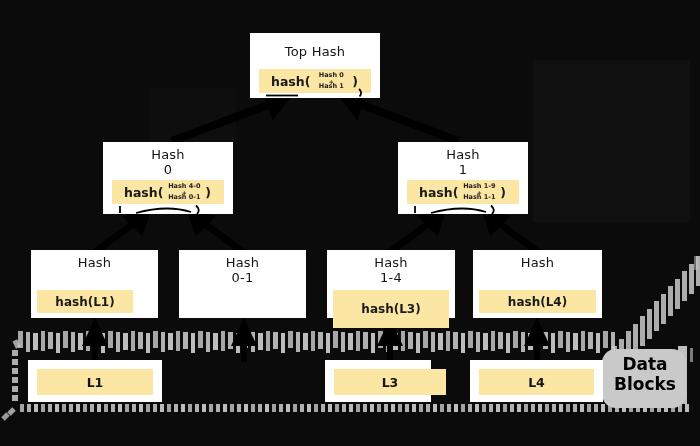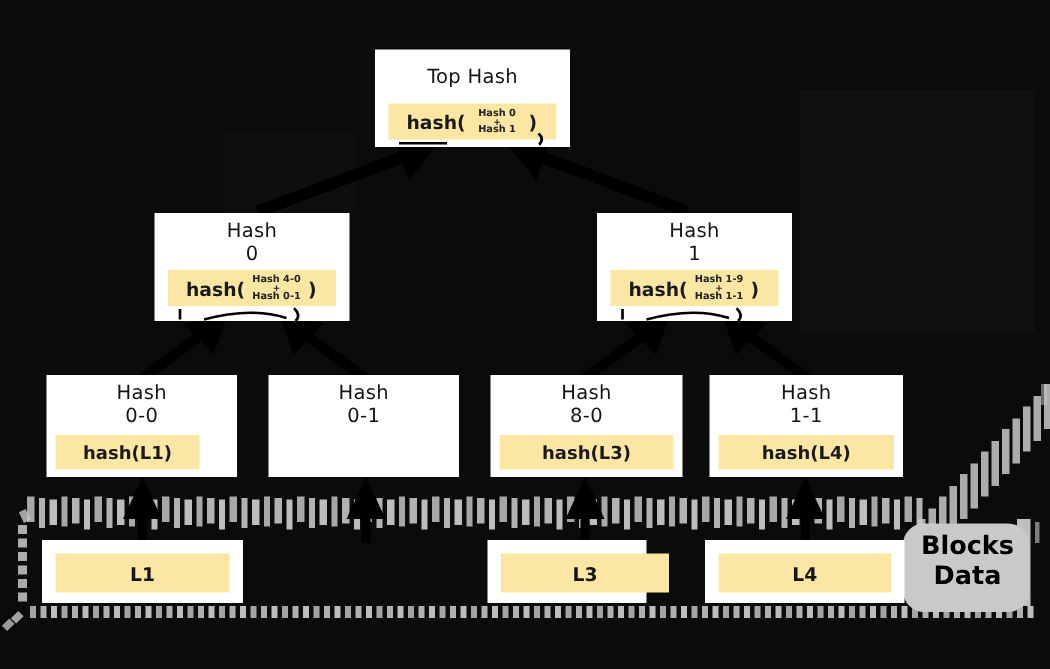--- a/index.html
+++ b/index.html
@@ -286,22 +286,22 @@
       <rect x="387" y="338" width="6" height="24"></rect>
       <rect x="534" y="338" width="6" height="24"></rect>
       <polygon points="95,318 82,346 108,346"></polygon>
       <polygon points="244,318 231,346 257,346"></polygon>
       <polygon points="390,318 377,346 403,346"></polygon>
       <polygon points="537,318 524,346 550,346"></polygon>
     </g>
   </svg>
 
   <div id="blob-label">
+    <div>Data</div>
     <div>Blocks</div>
-    <div>Data</div>
   </div>
 
   <div class="node" style="left:250px;top:33px;width:130px;height:65px">
     <div class="ntitle one">Top Hash</div>
     <div class="hashbox" style="left:9px;top:36px;width:112px;height:24px">
       <span class="fn">hash(</span>
       <span class="args">
         <span>Hash 0</span>
         <span class="op">+</span>
         <span>Hash 1</span>
@@ -333,42 +333,40 @@
         <span>Hash 1-9</span>
         <span class="op">+</span>
         <span>Hash 1-1</span>
       </span>
       <span class="fn close">)</span>
     </div>
   </div>
 
   <div class="node" style="left:31px;top:250px;width:127px;height:68px">
     <div class="ntitle first">Hash</div>
-    <div class="ntitle">0-0</div>
     <div class="hashbox value" style="left:6px;top:40px;width:96px;height:23px">
       <span class="val">hash(L1)</span>
     </div>
   </div>
 
   <div class="node" style="left:179px;top:250px;width:127px;height:68px">
     <div class="ntitle first">Hash</div>
     <div class="ntitle">0-1</div>
   </div>
 
   <div class="node" style="left:327px;top:250px;width:128px;height:68px">
     <div class="ntitle first">Hash</div>
-    <div class="ntitle">8-0</div>
-    <div class="hashbox value" style="left:6px;top:40px;width:116px;height:23px">
+    <div class="ntitle">1-4</div>
+    <div class="hashbox value" style="left:6px;top:40px;width:116px;height:38px">
       <span class="val">hash(L3)</span>
     </div>
   </div>
 
   <div class="node" style="left:473px;top:250px;width:129px;height:68px">
     <div class="ntitle first">Hash</div>
-    <div class="ntitle">1-1</div>
     <div class="hashbox value" style="left:6px;top:40px;width:117px;height:23px">
       <span class="val">hash(L4)</span>
     </div>
   </div>
 
   <div class="node" style="left:28px;top:360px;width:134px;height:42px">
     <div class="leafbox" style="left:9px;top:9px;width:116px;height:26px">L1</div>
   </div>
   <div class="node" style="left:325px;top:360px;width:106px;height:42px">
     <div class="leafbox" style="left:9px;top:9px;width:112px;height:26px">L3</div>

